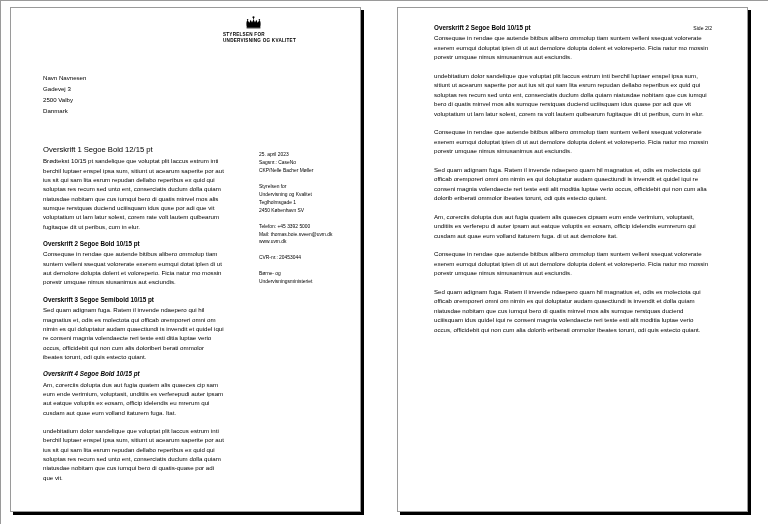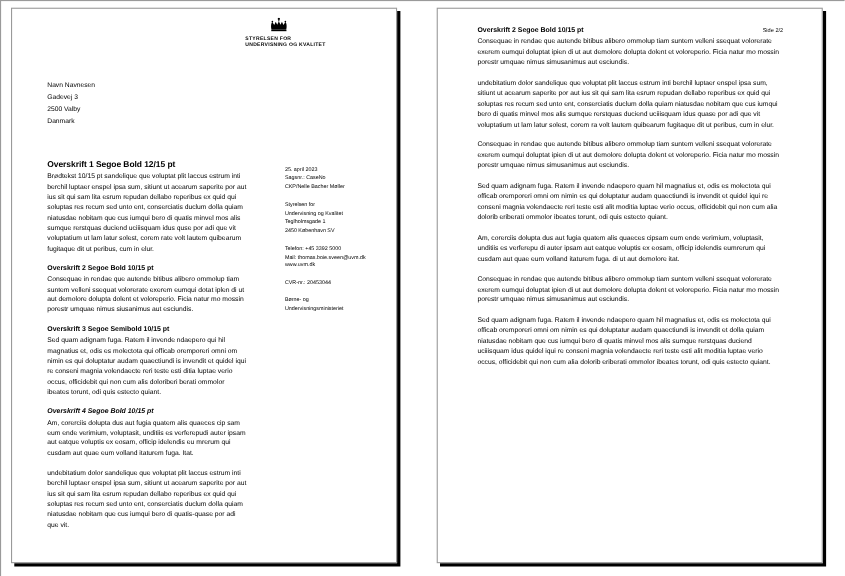--- a/index.html
+++ b/index.html
@@ -49,21 +49,21 @@
   }
   .sidecol {
     position: absolute; left: 248px; top: 143px;
     width: 98px; color: #000;
     font-size: 4.9px; line-height: 1.62;
   }
   .sidecol .grp { margin-bottom: 8px; }
   .sidecol .grp div { white-space: nowrap; }
 
   h1.ovs {
-    font-size: 7.7px; font-weight: bold;
+    font-size: 7.7px; font-weight: normal;
     line-height: 1.32; margin: 0 0 1px 0; letter-spacing: -0.05px;
   }
   h2.ovs {
     font-size: 6.3px; font-weight: bold;
     line-height: 1.34; margin: 0 0 1px 0;
   }
   h3.ovs {
     font-size: 6.3px; font-weight: 600;
     line-height: 1.34; margin: 0 0 1px 0;
   }

